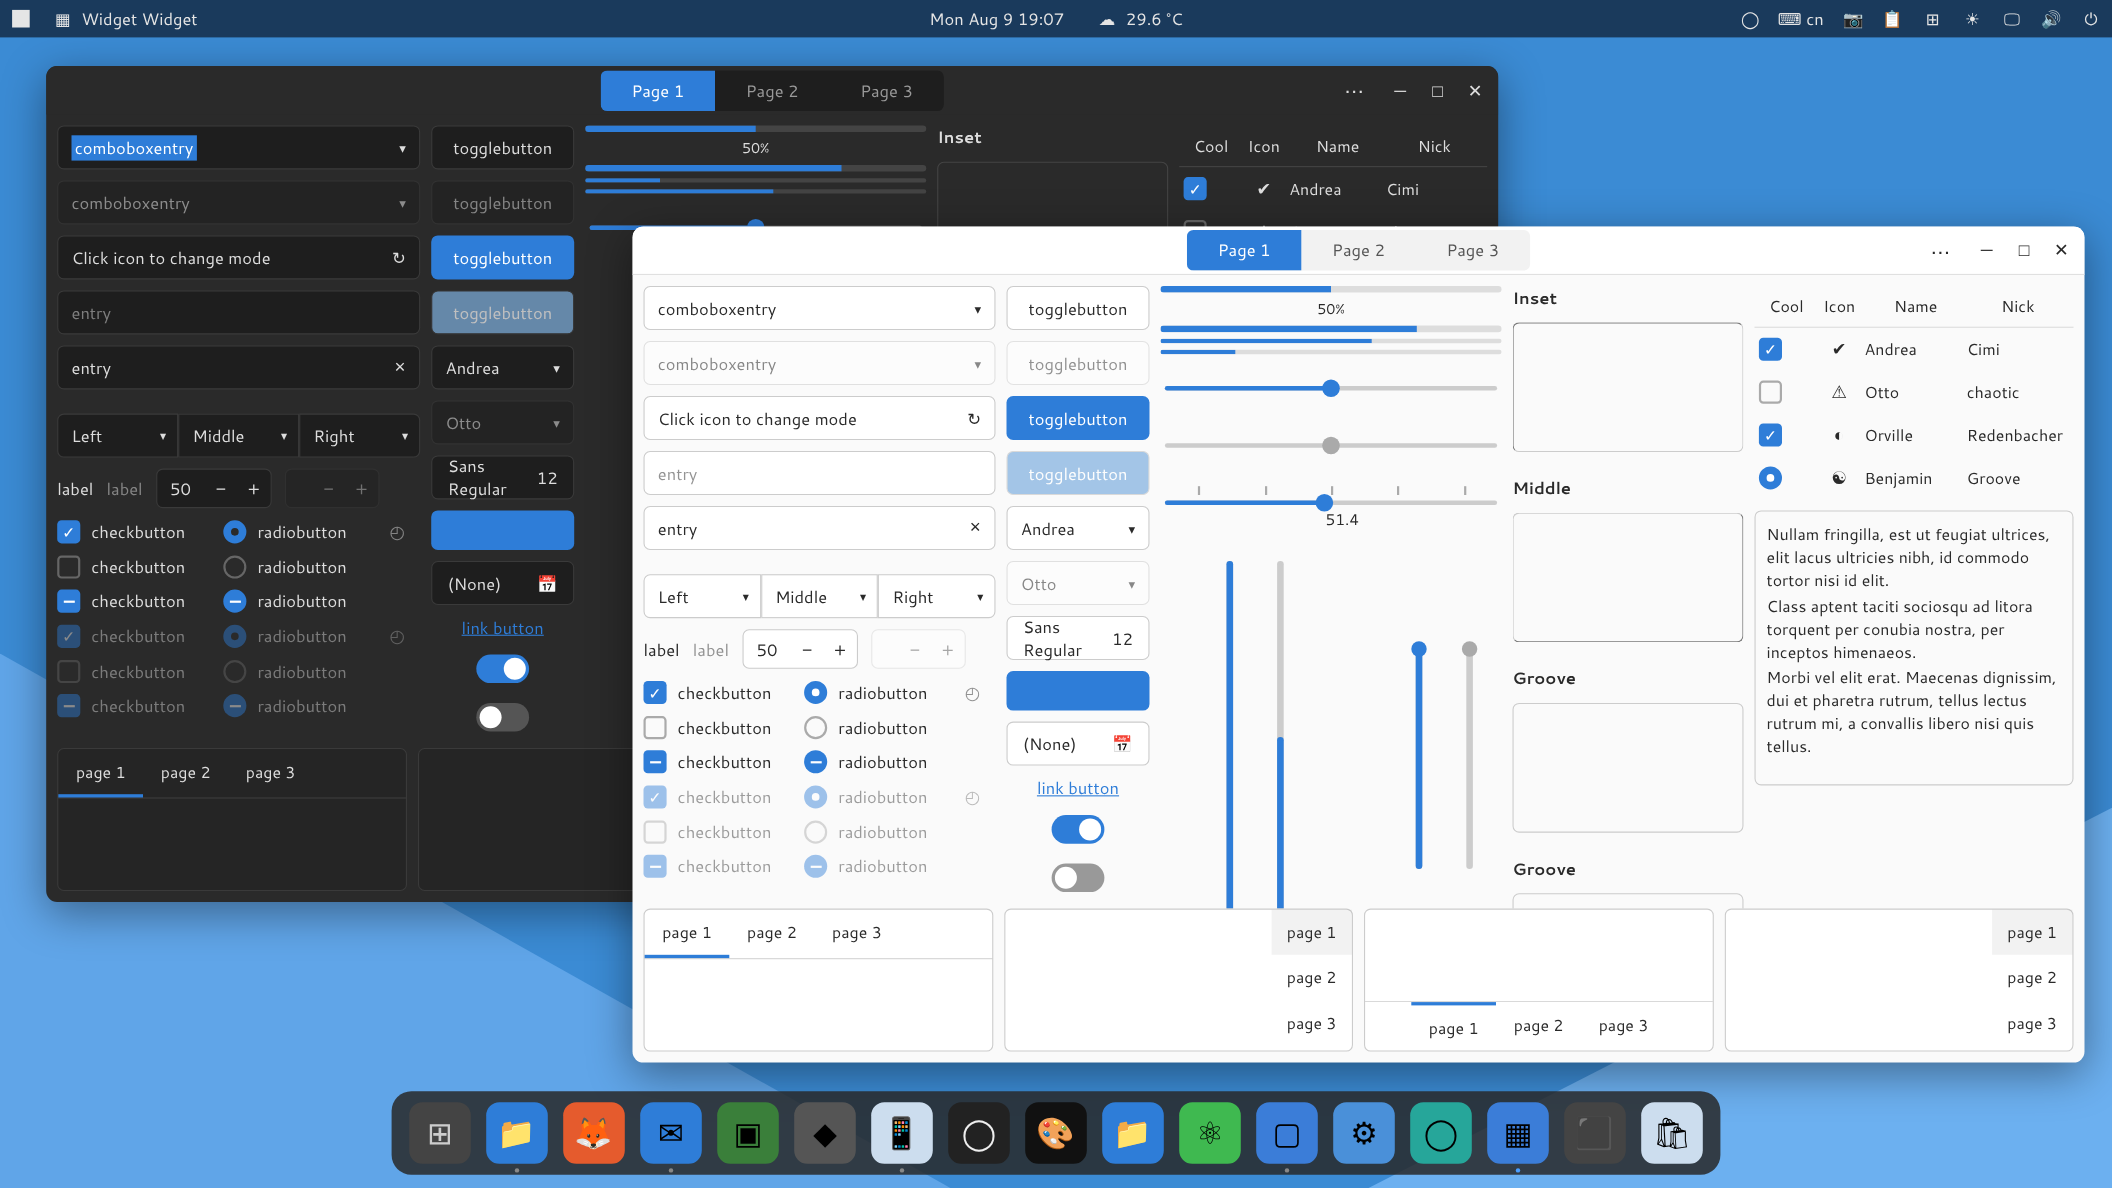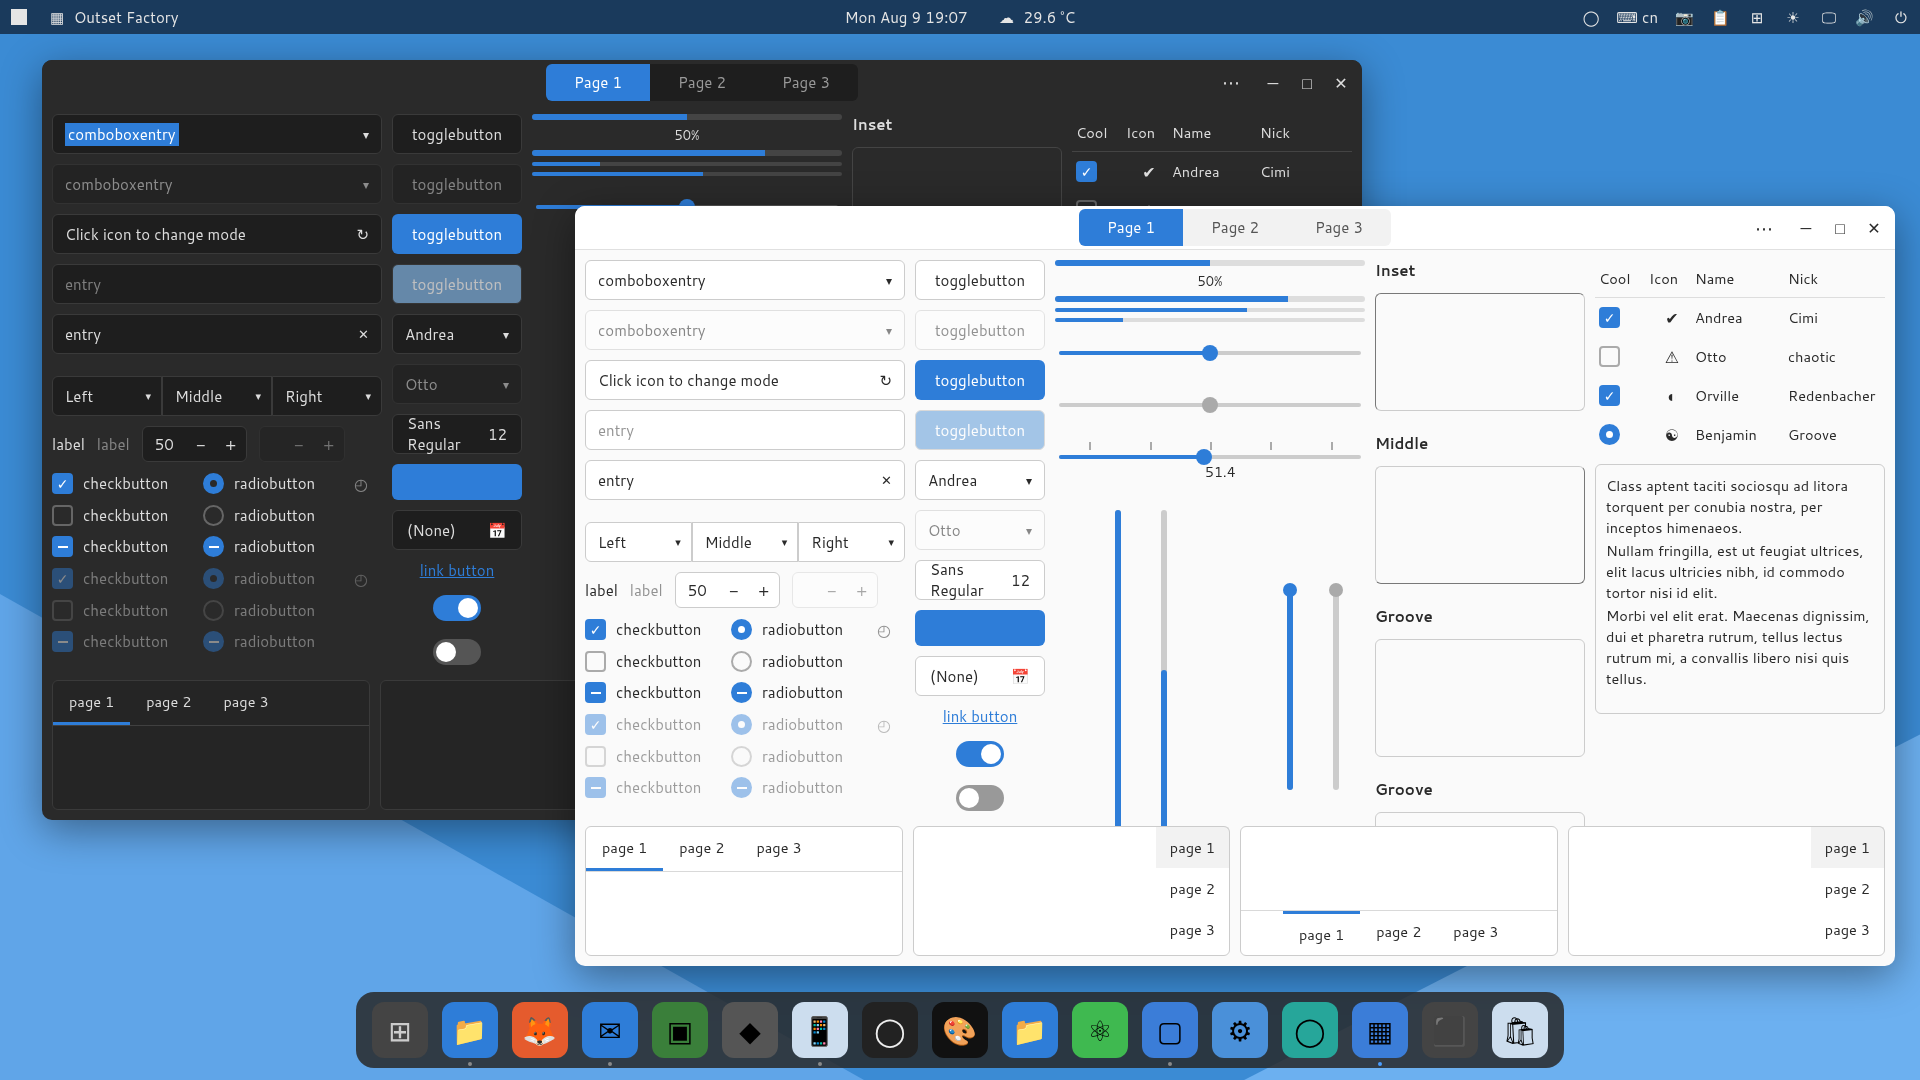--- a/index.html
+++ b/index.html
@@ -121,21 +121,21 @@
 .slider-v.g1 .fill { height: 100%; }
 .slider-v.g2 .fill { height: 50%; }
 .v-label { position: absolute; top: -26px; font-size: 14px; }
 
 .frame-label { font-size: 15px; font-weight: 600; margin-bottom: 2px; }
 .frame-box { border-radius: 6px; height: 118px; margin-bottom: 12px; }
 .win-dark .frame-box { border: 1px solid #444; }
 .win-light .frame-box { border: 1px solid #ccc; }
 
 .table { font-size: 14.5px; }
-.table .hdr { display: grid; grid-template-columns: 50px 46px 1fr 1fr; padding: 8px 4px; font-weight: 500; }
+.table .hdr { display: grid; grid-template-columns: 50px 46px 1fr 1fr; padding: 8px 4px; font-weight: 500; text-align: center; }
 .win-dark .hdr { border-bottom: 1px solid #444; }
 .win-light .hdr { border-bottom: 1px solid #ddd; }
 .table .trow { display: grid; grid-template-columns: 50px 46px 1fr 1fr; padding: 8px 4px; align-items: center; }
 .trow .ic { font-size: 16px; text-align: center; }
 
 .textbox { font-size: 14.5px; line-height: 1.45; padding: 10px; border-radius: 6px; height: 250px; overflow: hidden; }
 .win-light .textbox { border: 1px solid #ccc; }
 .textbox p { margin-bottom: 2px; }
 
 .bottom-tabs { display: grid; grid-template-columns: 1fr 1fr 1fr 1fr; gap: 10px; padding: 0 10px 10px; }
@@ -171,21 +171,21 @@
 
 <div class="wallpaper"></div>
 
 <div class="topbar">
   <div class="topbar-left">
     <span class="ic">
         <span class="logo-square"></span>
       </span>
     <span style="display:flex;gap:8px;align-items:center">
       <span class="ic">▦</span>
-      <span>Outset Factory</span>
+      <span>Widget Widget</span>
     </span>
   </div>
   <div class="topbar-center">
     <span>Mon Aug 9  19:07</span>
     <span style="display:flex;gap:8px;align-items:center">
       <span class="ic">☁</span>
       <span>29.6 °C</span>
     </span>
   </div>
   <div class="topbar-right">
@@ -622,22 +622,22 @@
             <span>Redenbacher</span>
           </div>
         <div class="trow">
             <span class="rad on"></span>
             <span class="ic">☯</span>
             <span>Benjamin</span>
             <span>Groove</span>
           </div>
       </div>
       <div class="textbox">
+        <p>Nullam fringilla, est ut feugiat ultrices, elit lacus ultricies nibh, id commodo tortor nisi id elit.</p>
         <p>Class aptent taciti sociosqu ad litora torquent per conubia nostra, per inceptos himenaeos.</p>
-        <p>Nullam fringilla, est ut feugiat ultrices, elit lacus ultricies nibh, id commodo tortor nisi id elit.</p>
         <p>Morbi vel elit erat. Maecenas dignissim, dui et pharetra rutrum, tellus lectus rutrum mi, a convallis libero nisi quis tellus.</p>
 
       </div>
     </div>
   </div>
   <div class="bottom-tabs">
     <div class="tab-pane">
       <div class="tab-strip-top">
         <div class="t active">page 1</div>
         <div class="t">page 2</div>

